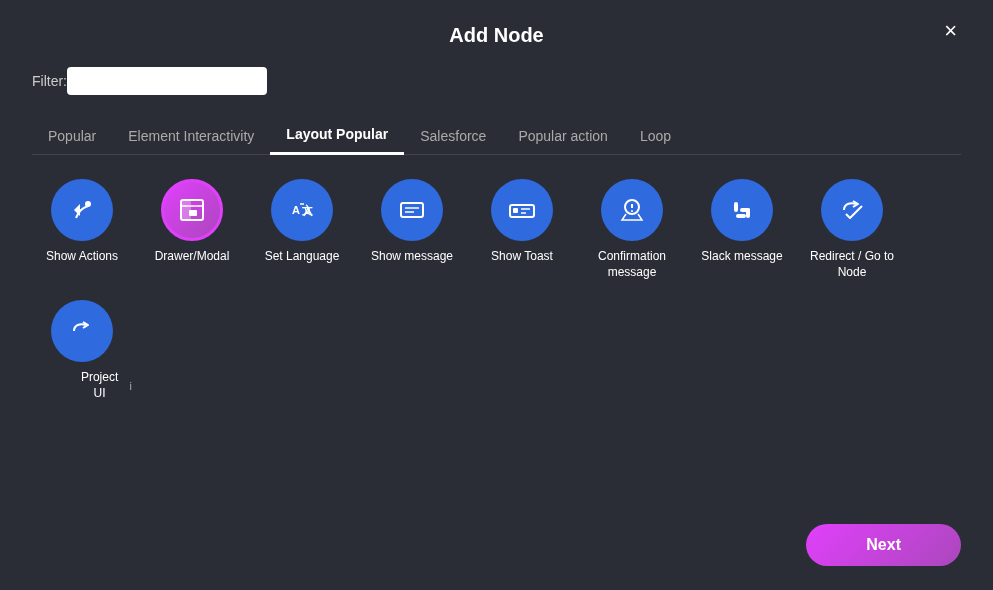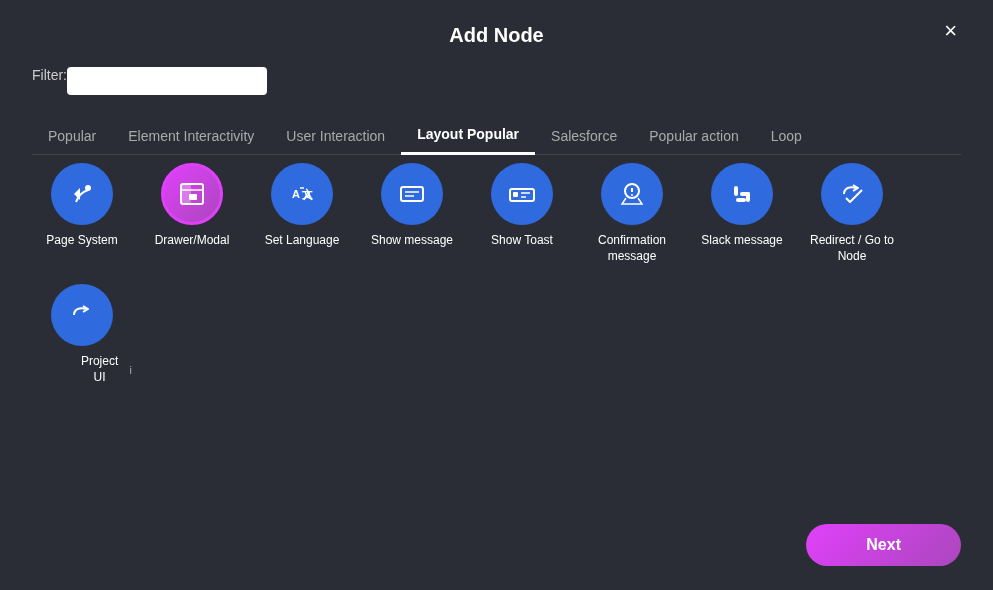--- a/index.html
+++ b/index.html
@@ -42,42 +42,42 @@
       background: none;
       border: none;
       color: #ffffff;
       font-size: 22px;
       cursor: pointer;
       line-height: 1;
       padding: 4px;
     }
     .filter-row {
       display: flex;
-      align-items: flex-start;
+      align-items: center;
       gap: 0;
       margin-bottom: 20px;
     }
     .filter-label {
       color: #cccccc;
       font-size: 14px;
     }
     .filter-input {
       background: #ffffff;
       border: none;
       border-radius: 4px;
       padding: 6px 10px;
       font-size: 14px;
       width: 200px;
       outline: none;
     }
     .tabs {
       display: flex;
       gap: 0;
       border-bottom: 1px solid #444;
-      margin-bottom: 8px;
+      margin-bottom: 24px;
     }
     .tab {
       padding: 10px 16px;
       color: #aaaaaa;
       font-size: 14px;
       cursor: pointer;
       border: none;
       background: none;
       white-space: nowrap;
       position: relative;
@@ -166,38 +166,37 @@
   </div>
 
   <div class="filter-row">
     <span class="filter-label">Filter:</span>
     <input class="filter-input" type="text" style="">
   </div>
 
   <div class="tabs">
     <button class="tab">Popular</button>
     <button class="tab">Element Interactivity</button>
-    <button class="tab">User Interaction</button>
     <button class="tab active">Layout Popular</button>
     <button class="tab">Salesforce</button>
     <button class="tab">Popular action</button>
     <button class="tab">Loop</button>
   </div>
 
   <div class="items-grid">
 
     <div class="item">
       <div class="icon-circle">
         <svg class="icon-svg" viewBox="0 0 32 32" fill="none" xmlns="http://www.w3.org/2000/svg">
           <path d="M10 24 C12 18 16 14 22 12" stroke="white" stroke-width="2" fill="none"></path>
           <circle cx="22" cy="10" r="3" fill="white"></circle>
           <path d="M8 16 L14 10 L14 22 Z" fill="white"></path>
         </svg>
       </div>
-      <span class="item-label">Page System</span>
+      <span class="item-label">Show Actions</span>
     </div>
 
     <div class="item">
       <div class="icon-circle selected">
         <svg class="icon-svg" viewBox="0 0 32 32" fill="none" xmlns="http://www.w3.org/2000/svg">
           <rect x="5" y="6" width="22" height="20" rx="2" stroke="white" stroke-width="2" fill="none"></rect>
           <rect x="5" y="6" width="10" height="20" rx="2" fill="white" fill-opacity="0.3"></rect>
           <line x1="5" y1="12" x2="27" y2="12" stroke="white" stroke-width="1.5"></line>
           <rect x="13" y="16" width="8" height="6" rx="1" fill="white"></rect>
         </svg>

